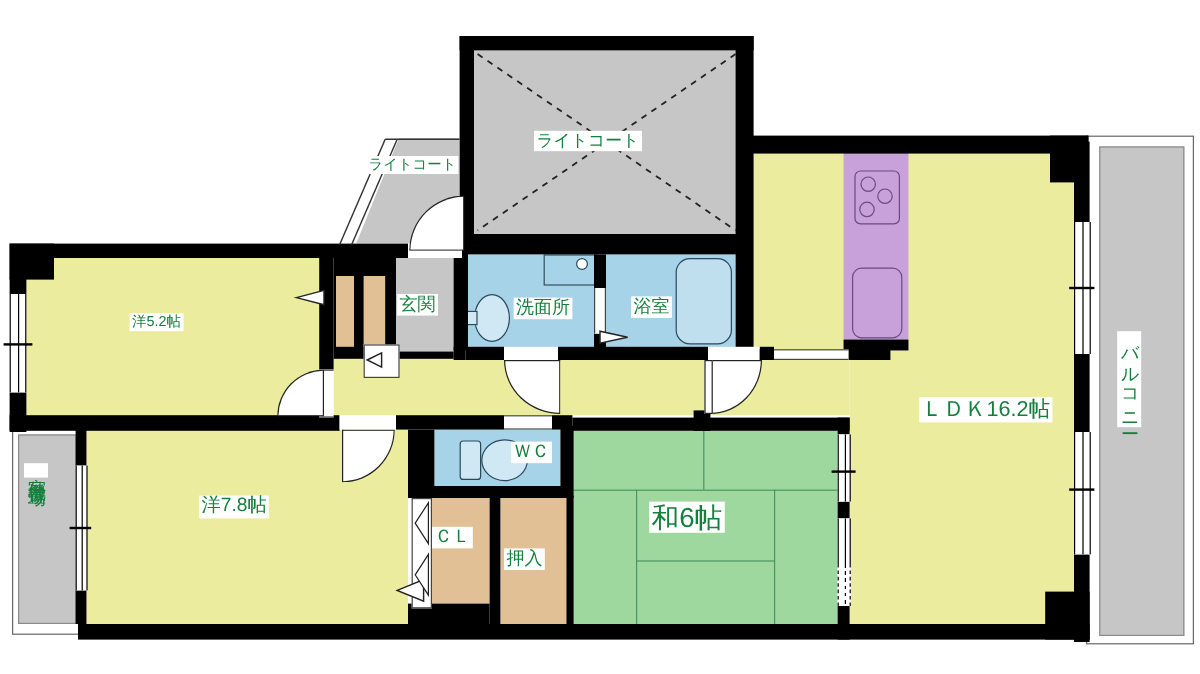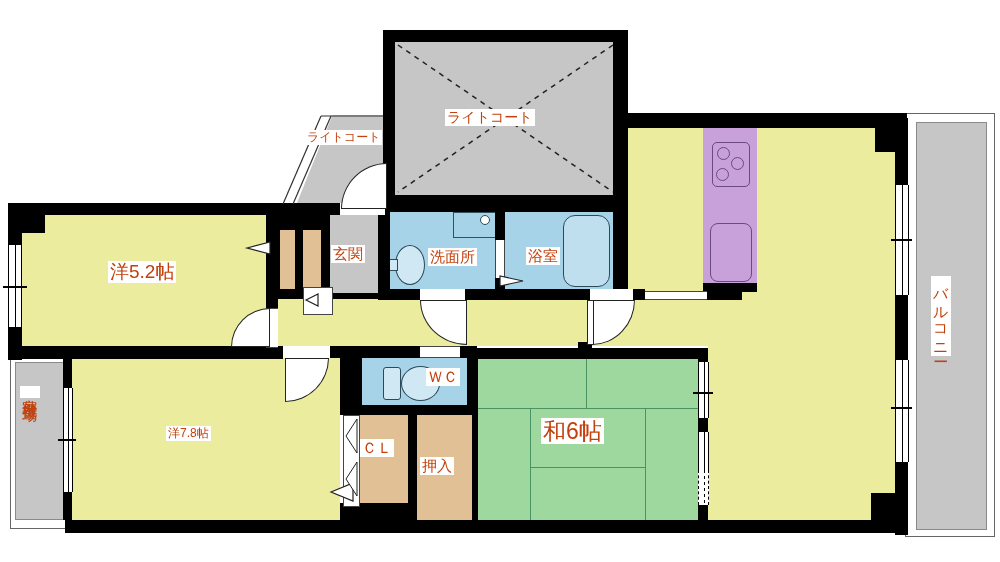--- a/index.html
+++ b/index.html
@@ -5,21 +5,21 @@
   html,body{margin:0;padding:0;background:#fff;}
   #plan{position:relative;width:1000px;height:562px;background:#fff;overflow:hidden;
         font-family:"Liberation Sans","DejaVu Sans",sans-serif;}
   .a{position:absolute;}
   .w{position:absolute;background:#000;}
   .win{position:absolute;background:#fff;border-left:1px solid #000;border-right:1px solid #000;}
   .win i{position:absolute;left:50%;top:0;bottom:0;width:1px;background:#000;}
   .gap{position:absolute;background:#fff;}
   .thr{position:absolute;background:#fff;border-top:1px solid #444;border-bottom:1px solid #444;}
   .arc{position:absolute;background:#fff;border:1px solid #222;}
-  .lbl{position:absolute;background:#fff;color:#c2410c;white-space:nowrap;line-height:1.05;padding:1px 2px;z-index:40;}
+  .lbl{position:absolute;background:#fff;color:#15803d;white-space:nowrap;line-height:1.05;padding:1px 2px;z-index:40;}
   .vlbl{writing-mode:vertical-rl;letter-spacing:2px;}
   .tick{position:absolute;background:#000;height:2px;}
   .fix{position:absolute;border:1px solid #2a4a5a;}
   .tat{position:absolute;background:#4a9464;}
   svg.ov{position:absolute;left:0;top:0;z-index:30;pointer-events:none;}
 </style>
 </head>
 <body>
 
 <div id="plan">
@@ -167,25 +167,26 @@
     <polygon points="306,300 318,294 318,306" fill="#fff" stroke="#222" stroke-width="1.2"></polygon>
     <polygon points="523,281 500,276 500,286" fill="#fff" stroke="#222" stroke-width="1.2"></polygon>
     <polygon points="247,248 270,242 270,254" fill="#fff" stroke="#222" stroke-width="1.2"></polygon>
     <polygon points="331,492 353,483 353,501" fill="#fff" stroke="#222" stroke-width="1.2"></polygon>
     <polygon points="346,436 357,419 357,453" fill="#fff" stroke="#222" stroke-width="1"></polygon>
     <polygon points="346,479 357,462 357,496" fill="#fff" stroke="#222" stroke-width="1"></polygon>
   </svg>
 
   <div class="lbl" style="left:445px;top:109px;font-size:14px;">ライトコート</div>
   <div class="lbl" style="left:305px;top:130px;font-size:12px;">ライトコート</div>
-  <div class="lbl" style="left:108px;top:261px;font-size:19px;">洋5.2帖</div>
+  <div class="lbl" style="left:108px;top:261px;font-size:12px;">洋5.2帖</div>
   <div class="lbl" style="left:331px;top:245px;font-size:15px;">玄関</div>
   <div class="lbl" style="left:428px;top:248px;font-size:15px;">洗面所</div>
   <div class="lbl" style="left:526px;top:247px;font-size:15px;">浴室</div>
+  <div class="lbl" style="left:766px;top:331px;font-size:18px;">ＬＤＫ16.2帖</div>
   <div class="lbl vlbl" style="left:931px;top:276px;font-size:15px;">バルコニー</div>
   <div class="lbl vlbl" style="left:20px;top:386px;font-size:15px;">室外機置場</div>
-  <div class="lbl" style="left:166px;top:426px;font-size:12px;">洋7.8帖</div>
+  <div class="lbl" style="left:166px;top:413px;font-size:16px;">洋7.8帖</div>
   <div class="lbl" style="left:426px;top:368px;font-size:15px;">ＷＣ</div>
   <div class="lbl" style="left:360px;top:439px;font-size:15px;">ＣＬ</div>
   <div class="lbl" style="left:420px;top:457px;font-size:15px;">押入</div>
   <div class="lbl" style="left:541px;top:418px;font-size:23px;">和6帖</div>
 
 </div>
 
 </body></html>

